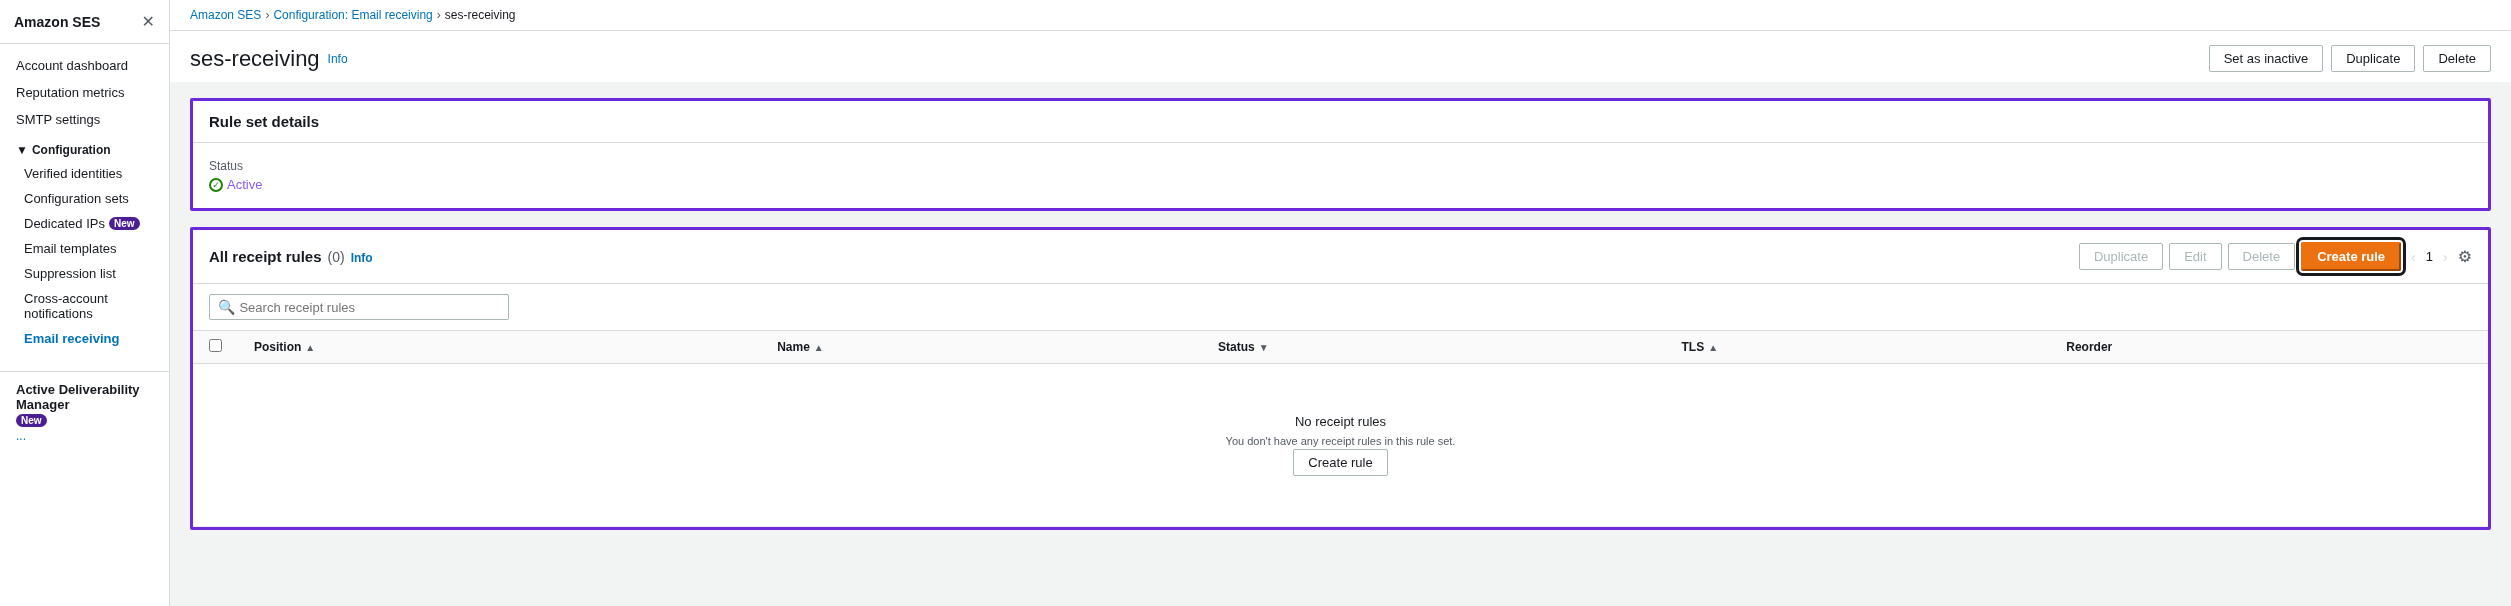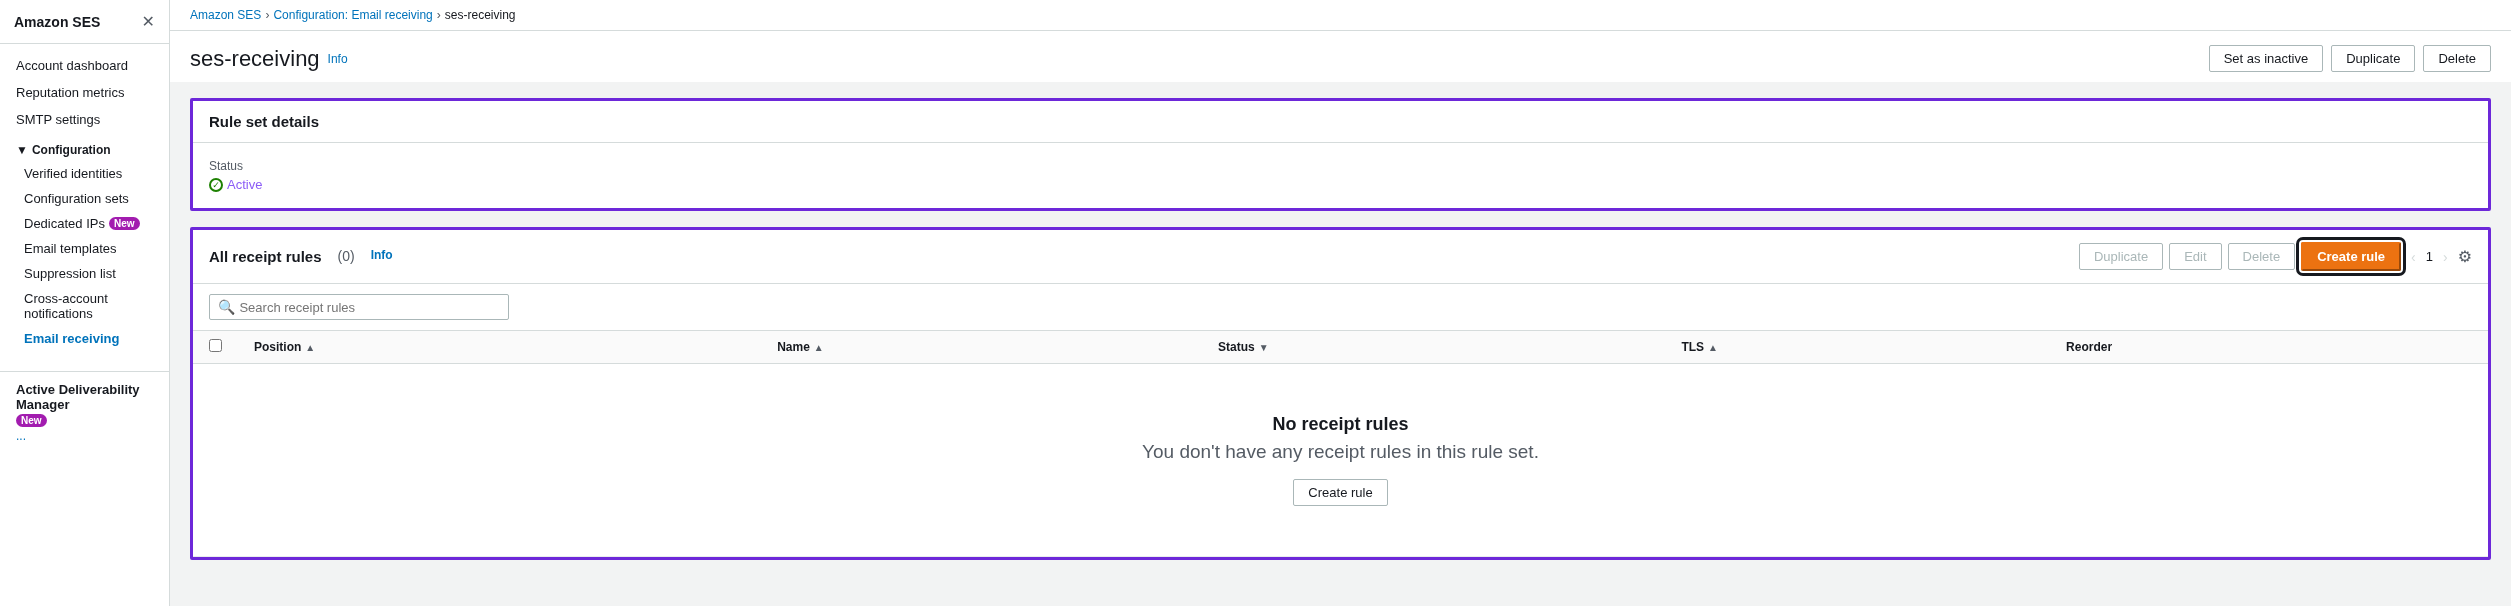--- a/index.html
+++ b/index.html
@@ -46,21 +46,21 @@
       padding: 10px 16px 4px;
       font-size: 12px;
       font-weight: 700;
       color: #16191f;
       display: flex;
       align-items: center;
       gap: 4px;
       cursor: pointer;
     }
     .badge-new {
-      background: #a21caf;
+      background: #4c1d95;
       color: #fff;
       font-size: 10px;
       padding: 1px 5px;
       border-radius: 8px;
       font-weight: 600;
     }
     .sidebar-sub-item {
       padding: 5px 16px 5px 24px;
       cursor: pointer;
       color: #16191f;
@@ -209,22 +209,22 @@
       padding: 12px 16px;
       border-bottom: 1px solid #d5dbdb;
       display: flex;
       align-items: center;
       justify-content: space-between;
     }
     .receipt-rules-title {
       font-size: 15px;
       font-weight: 600;
       display: flex;
-      align-items: flex-start;
-      gap: 16px;
+      align-items: flex-end;
+      gap: 6px;
     }
     .receipt-rules-actions {
       display: flex;
       gap: 6px;
       align-items: center;
     }
 
     
     .search-bar-area {
       padding: 10px 16px;
@@ -288,22 +288,22 @@
     }
     .page-btn:disabled { color: #d5dbdb; cursor: default; }
     .page-num { font-size: 13px; color: #16191f; }
     .settings-icon { color: #545b64; font-size: 16px; cursor: pointer; }
 
     
     .empty-state {
       text-align: center;
       padding: 40px 16px;
     }
-    .empty-state-title { font-weight: 700; font-size: 18px; margin-bottom: 6px; }
-    .empty-state-sub { color: #545b64; font-size: 19px; margin-bottom: 16px; }
+    .empty-state-title { font-weight: 400; font-size: 13px; margin-bottom: 6px; }
+    .empty-state-sub { color: #545b64; font-size: 11px; margin-bottom: 2px; }
     .btn-outline {
       padding: 5px 14px;
       border: 1px solid #aab7b8;
       background: #fff;
       border-radius: 2px;
       cursor: pointer;
       font-size: 13px;
       color: #16191f;
     }
   </style>

